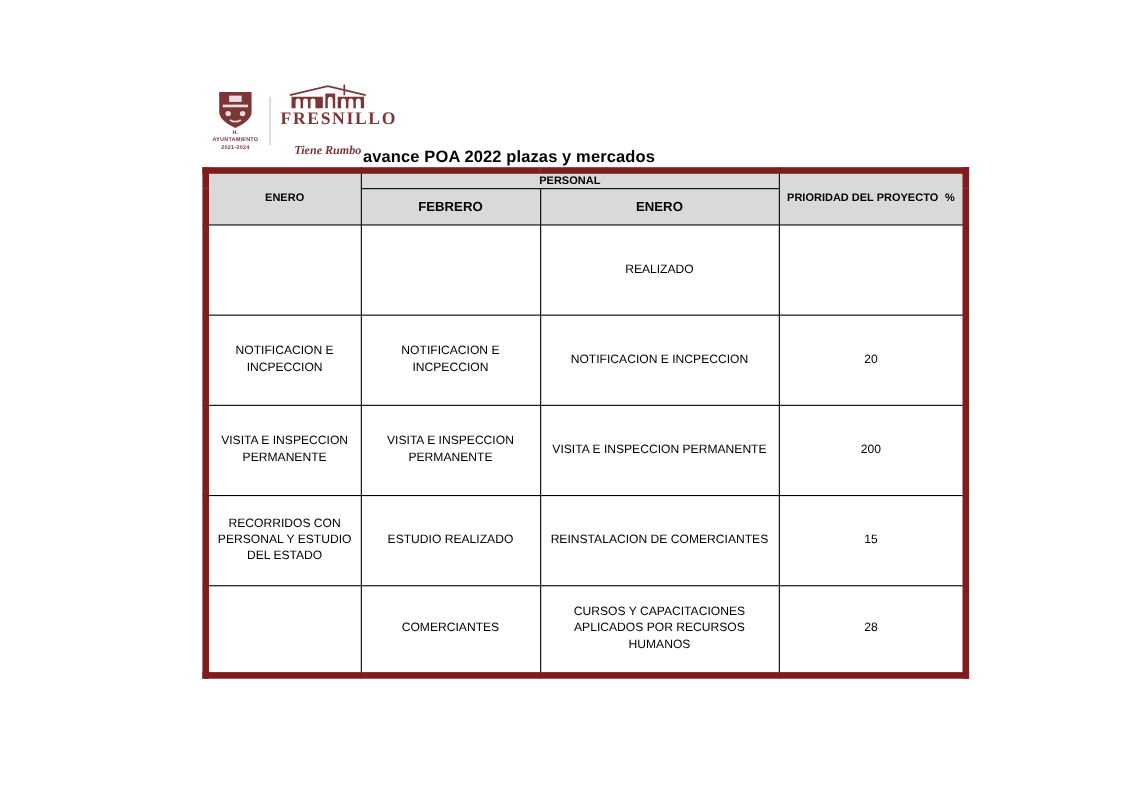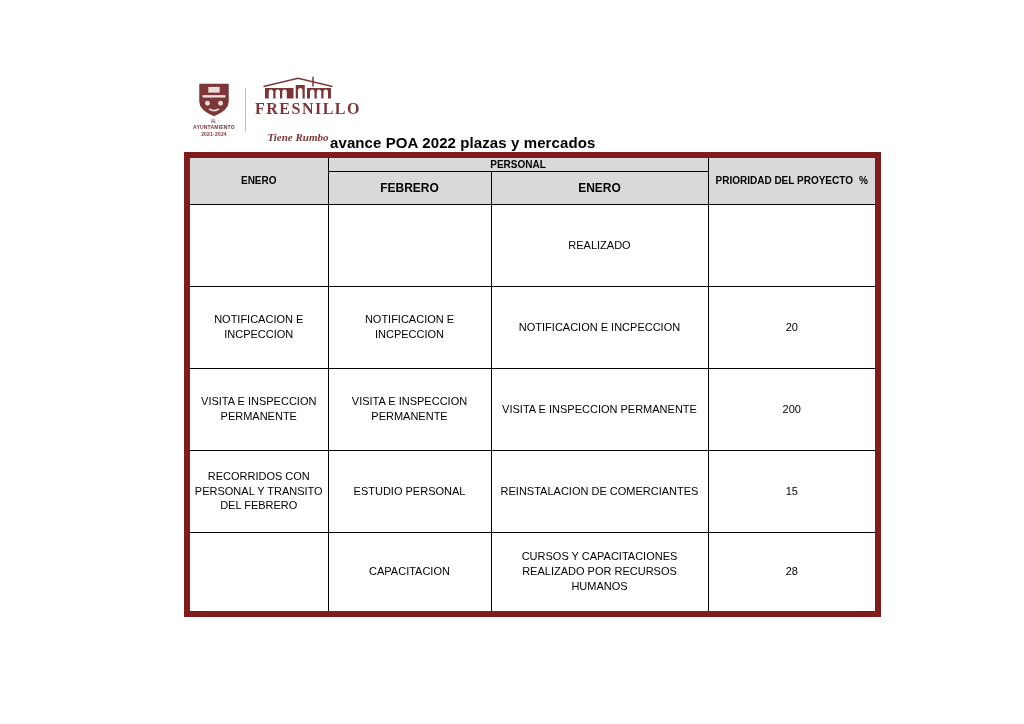--- a/index.html
+++ b/index.html
@@ -109,27 +109,27 @@
           <td>NOTIFICACION E INCPECCION</td>
           <td>20</td>
         </tr>
         <tr>
           <td>VISITA E INSPECCION PERMANENTE</td>
           <td>VISITA E INSPECCION PERMANENTE</td>
           <td>VISITA E INSPECCION PERMANENTE</td>
           <td>200</td>
         </tr>
         <tr>
-          <td>RECORRIDOS CON PERSONAL Y TRANSITO DEL FEBRERO</td>
-          <td>ESTUDIO PERSONAL</td>
+          <td>RECORRIDOS CON PERSONAL Y ESTUDIO DEL ESTADO</td>
+          <td>ESTUDIO REALIZADO</td>
           <td>REINSTALACION DE COMERCIANTES</td>
           <td>15</td>
         </tr>
         <tr>
           <td></td>
-          <td>CAPACITACION</td>
-          <td>CURSOS Y CAPACITACIONES REALIZADO POR RECURSOS HUMANOS</td>
+          <td>COMERCIANTES</td>
+          <td>CURSOS Y CAPACITACIONES APLICADOS POR RECURSOS HUMANOS</td>
           <td>28</td>
         </tr>
       </tbody>
   </table>
 
 </div>
 
 </body></html>

